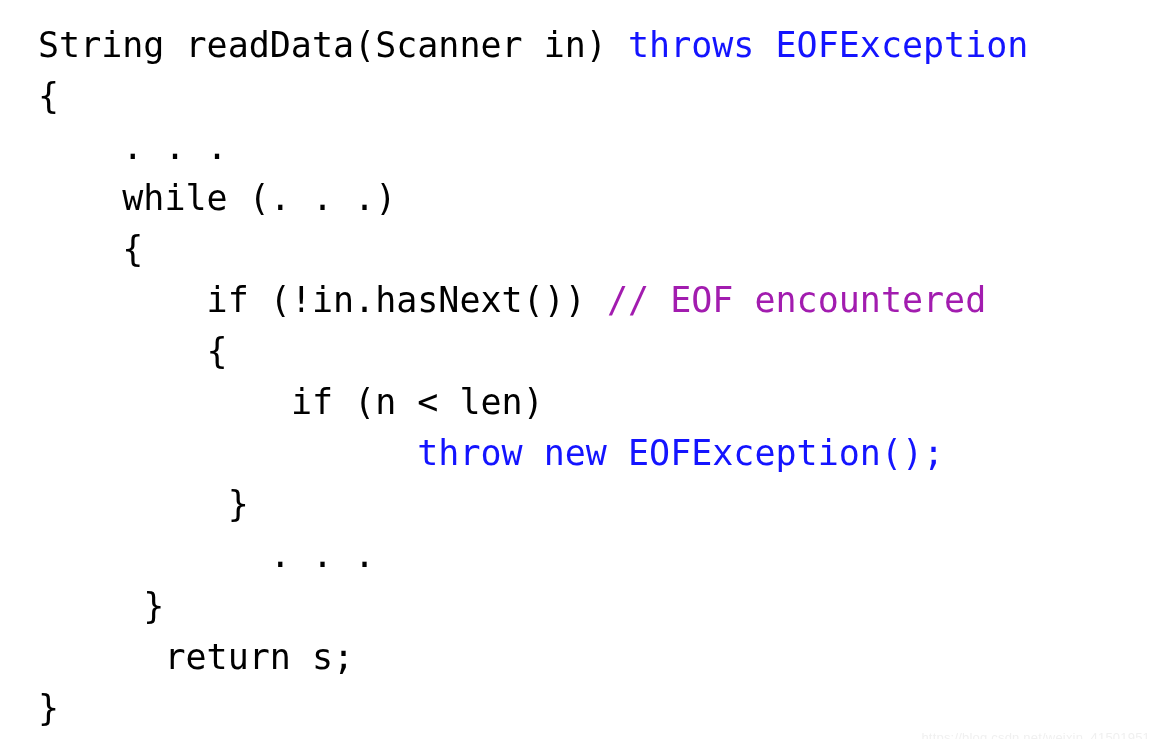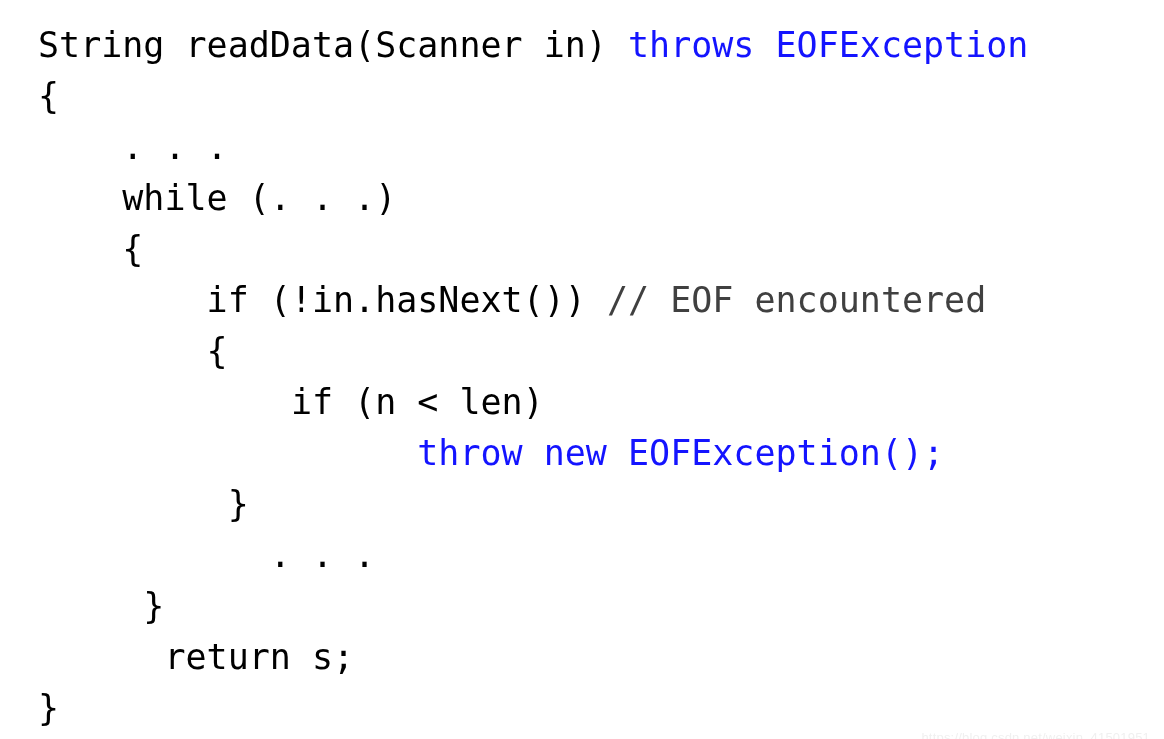--- a/index.html
+++ b/index.html
@@ -33,21 +33,21 @@
     white-space: pre;
     color: #000000;
   }
   .code-line {
     white-space: pre;
     height: 51px;
     display: block;
   }
   .tok-plain   { color: #000000; }
   .tok-keyword { color: #1414ff; }
-  .tok-comment { color: #404040; }
+  .tok-comment { color: #a21caf; }
   .watermark {
     position: absolute;
     right: 14px;
     bottom: 10px;
     font-family: "Liberation Sans", sans-serif;
     font-size: 13px;
     color: #f0f0f0;
     letter-spacing: 0.2px;
     white-space: pre;
     user-select: none;

